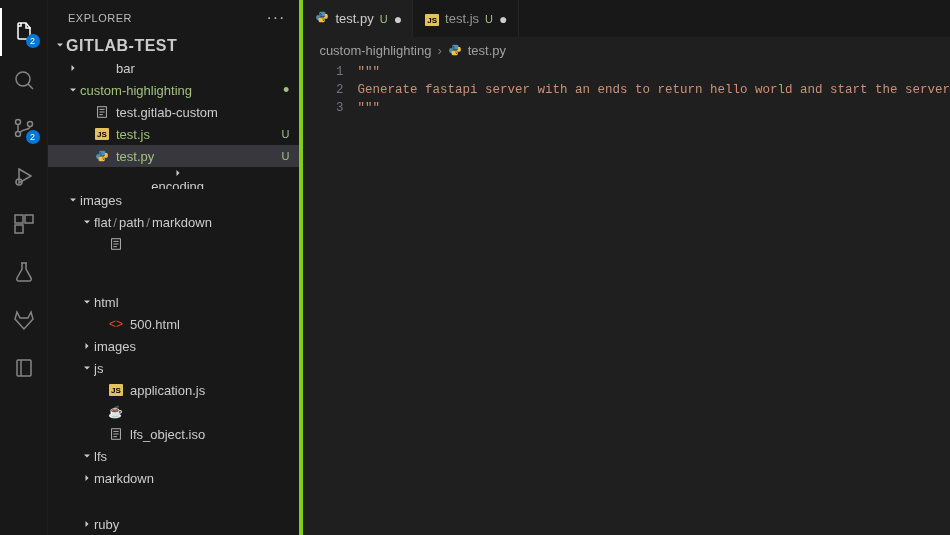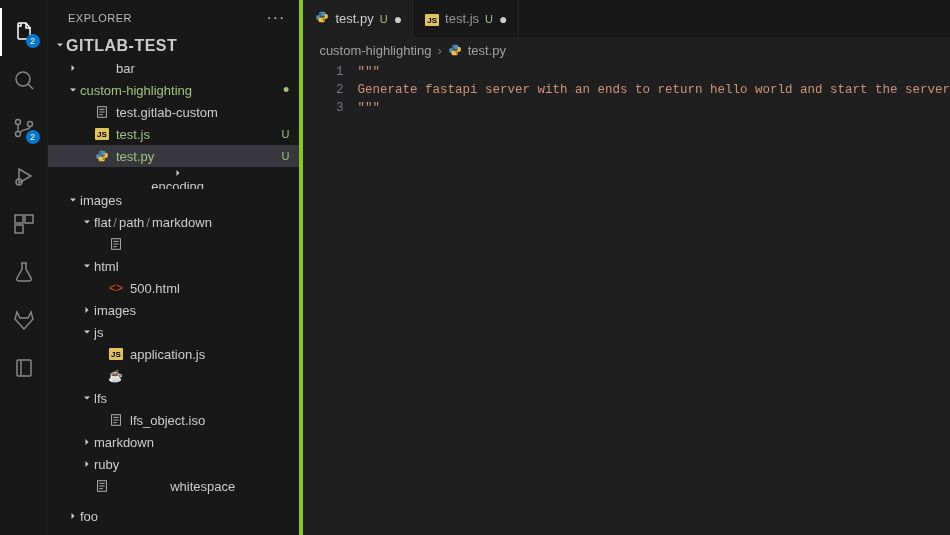--- a/index.html
+++ b/index.html
@@ -343,21 +343,21 @@
         <span class="chev"></span>
         <span class="icon">
           <svg width="14" height="14" viewBox="0 0 16 16" fill="none" stroke="#c5c5c5" stroke-width="1">
             <rect x="3" y="2" width="10" height="12"></rect>
             <line x1="5" y1="5" x2="11" y2="5"></line>
             <line x1="5" y1="8" x2="11" y2="8"></line>
             <line x1="5" y1="11" x2="9" y2="11"></line>
           </svg>
         </span>
       </div>
-      <div class="tree-row" style="padding-left: 32px;">
+      <div class="tree-row" style="padding-left: 32px; margin-top: 36px;">
         <span class="chev">
           <svg viewBox="0 0 16 16" fill="currentColor">
             <path d="M4 6l4 4 4-4z"></path>
           </svg>
         </span>
         <span class="label">html</span>
       </div>
       <div class="tree-row" style="padding-left: 46px;">
         <span class="chev"></span>
         <span class="icon">
@@ -386,50 +386,50 @@
         <span class="icon">
           <span class="fi-js" style="display:inline-flex;align-items:center;justify-content:center;">JS</span>
         </span>
         <span class="label">application.js</span>
       </div>
       <div class="tree-row" style="padding-left: 46px;">
         <span class="chev"></span>
         <span class="icon">
           <span class="fi-coffee">☕</span>
         </span>
-      </div>
-      <div class="tree-row" style="padding-left: 32px;">
-        <span class="chev">
-          <svg viewBox="0 0 16 16" fill="currentColor">
-            <path d="M4 6l4 4 4-4z"></path>
-          </svg>
-        </span>
-        <span class="label">lfs</span>
       </div>
       <div class="tree-row" style="padding-left: 46px;">
         <span class="chev"></span>
         <span class="icon">
           <svg width="14" height="14" viewBox="0 0 16 16" fill="none" stroke="#c5c5c5" stroke-width="1">
             <rect x="3" y="2" width="10" height="12"></rect>
             <line x1="5" y1="5" x2="11" y2="5"></line>
             <line x1="5" y1="8" x2="11" y2="8"></line>
             <line x1="5" y1="11" x2="9" y2="11"></line>
           </svg>
         </span>
         <span class="label">lfs_object.iso</span>
       </div>
       <div class="tree-row" style="padding-left: 32px;">
         <span class="chev">
           <svg viewBox="0 0 16 16" fill="currentColor">
+            <path d="M4 6l4 4 4-4z"></path>
+          </svg>
+        </span>
+        <span class="label">lfs</span>
+      </div>
+      <div class="tree-row" style="padding-left: 32px;">
+        <span class="chev">
+          <svg viewBox="0 0 16 16" fill="currentColor">
             <path d="M6 4l4 4-4 4z"></path>
           </svg>
         </span>
         <span class="label">markdown</span>
       </div>
-      <div class="tree-row" style="padding-left: 32px;">
+      <div class="tree-row" style="padding-left: 32px; margin-top: 24px;">
         <span class="chev">
           <svg viewBox="0 0 16 16" fill="currentColor">
             <path d="M6 4l4 4-4 4z"></path>
           </svg>
         </span>
         <span class="label">ruby</span>
       </div>
       <div class="tree-row" style="padding-left: 32px; text-align: center;">
         <span class="chev"></span>
         <span class="icon">

